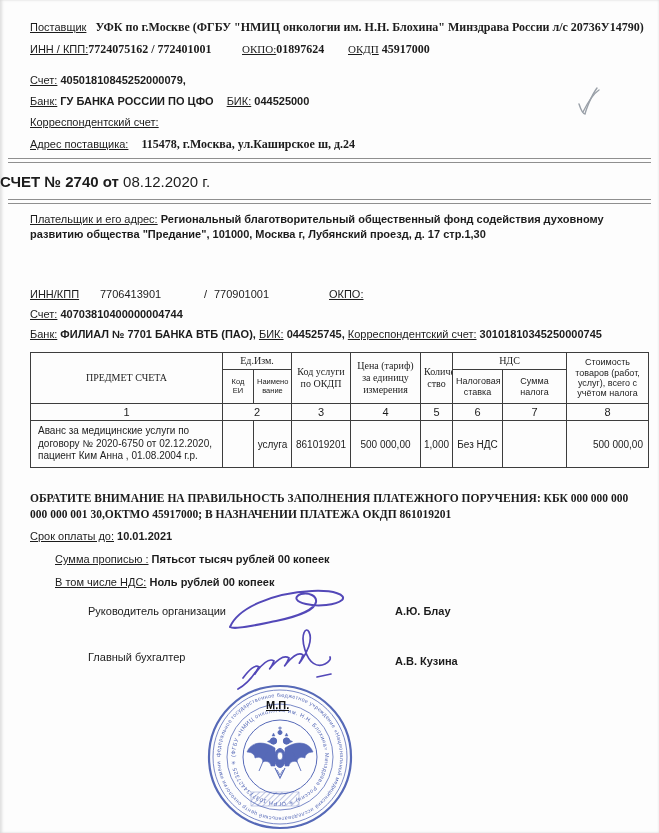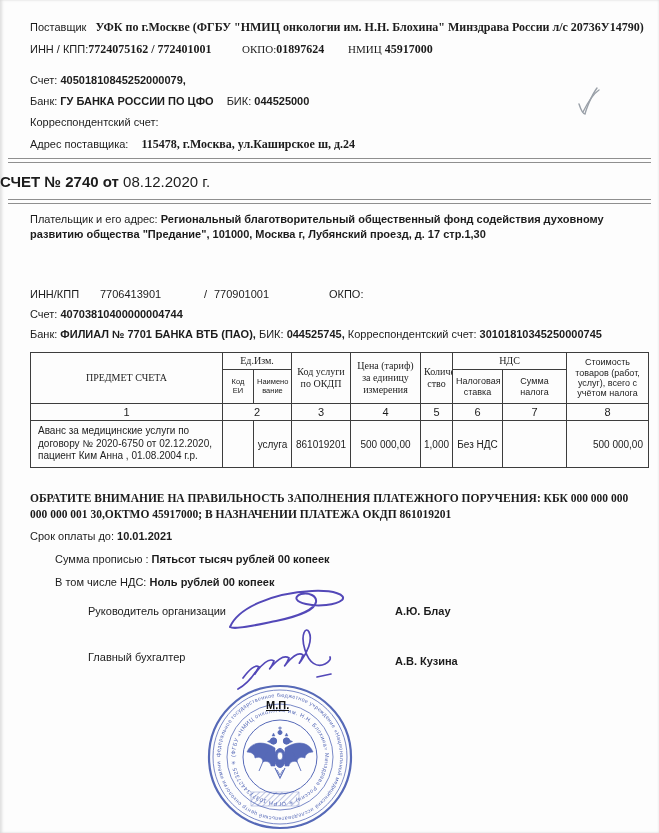--- a/index.html
+++ b/index.html
@@ -1,20 +1,20 @@
 <!DOCTYPE html>
 <html><head>
 <meta charset="utf-8">
 <style>
   html,body{margin:0;padding:0;background:#e9e9e9;}
   .page{position:relative;width:659px;height:833px;background:#fdfdfd;margin:0 auto;
         font-family:"Liberation Sans",sans-serif;color:#1c1c1c;overflow:hidden;
         box-shadow:inset 2px 0 3px rgba(0,0,0,.12), inset -1px 0 2px rgba(0,0,0,.05);}
   .line{position:absolute;left:30px;white-space:nowrap;font-size:11px;}
-  .lbl{}
+  .lbl{text-decoration:underline;}
   .b{font-weight:bold;}
   .serif{font-family:"Liberation Serif",serif;}
   .wrapblock{position:absolute;left:30px;width:618px;font-size:11px;line-height:1.38;}
   .drule{position:absolute;left:8px;width:643px;height:3px;
          border-top:1px solid #8f8f8f;border-bottom:1px solid #8f8f8f;}
   .title-line{position:absolute;left:0;width:659px;font-size:15px;}
   table.inv{position:absolute;left:30px;top:352px;width:618px;border-collapse:collapse;
             table-layout:fixed;font-size:10.5px;}
   table.inv th,table.inv td{border:1px solid #3d3d3d;padding:1px 3px;text-align:center;
             vertical-align:middle;font-weight:normal;overflow:hidden;}
@@ -40,21 +40,21 @@
 
 <div class="page">
 
   <div class="line" style="top:20px">
     <span class="lbl">Поставщик</span>&nbsp;&nbsp;
     <span class="serif b" style="font-size:12px">УФК по г.Москве (ФГБУ "НМИЦ онкологии им. Н.Н. Блохина" Минздрава России л/с 20736У14790)</span>
   </div>
   <div class="line" style="top:42px">
     <span class="lbl">ИНН / КПП:</span><span class="serif b" style="font-size:12px">7724075162 / 772401001</span>
     <span style="position:absolute;left:212px"><span class="lbl serif">ОКПО:</span><span class="serif b" style="font-size:12px">01897624</span></span>
-    <span style="position:absolute;left:318px"><span class="lbl serif">НМИЦ</span> <span class="serif b" style="font-size:12px">45917000</span></span>
+    <span style="position:absolute;left:318px"><span class="lbl serif">ОКДП</span> <span class="serif b" style="font-size:12px">45917000</span></span>
   </div>
   <div class="line" style="top:74px">
     <span class="lbl">Счет:</span>
     <span class="b">40501810845252000079,</span>
   </div>
   <div class="line" style="top:95px">
     <span class="lbl">Банк:</span>
     <span class="b">ГУ БАНКА РОССИИ ПО ЦФО</span>
     <span class="lbl" style="margin-left:10px">БИК:</span>
     <span class="b">044525000</span>

